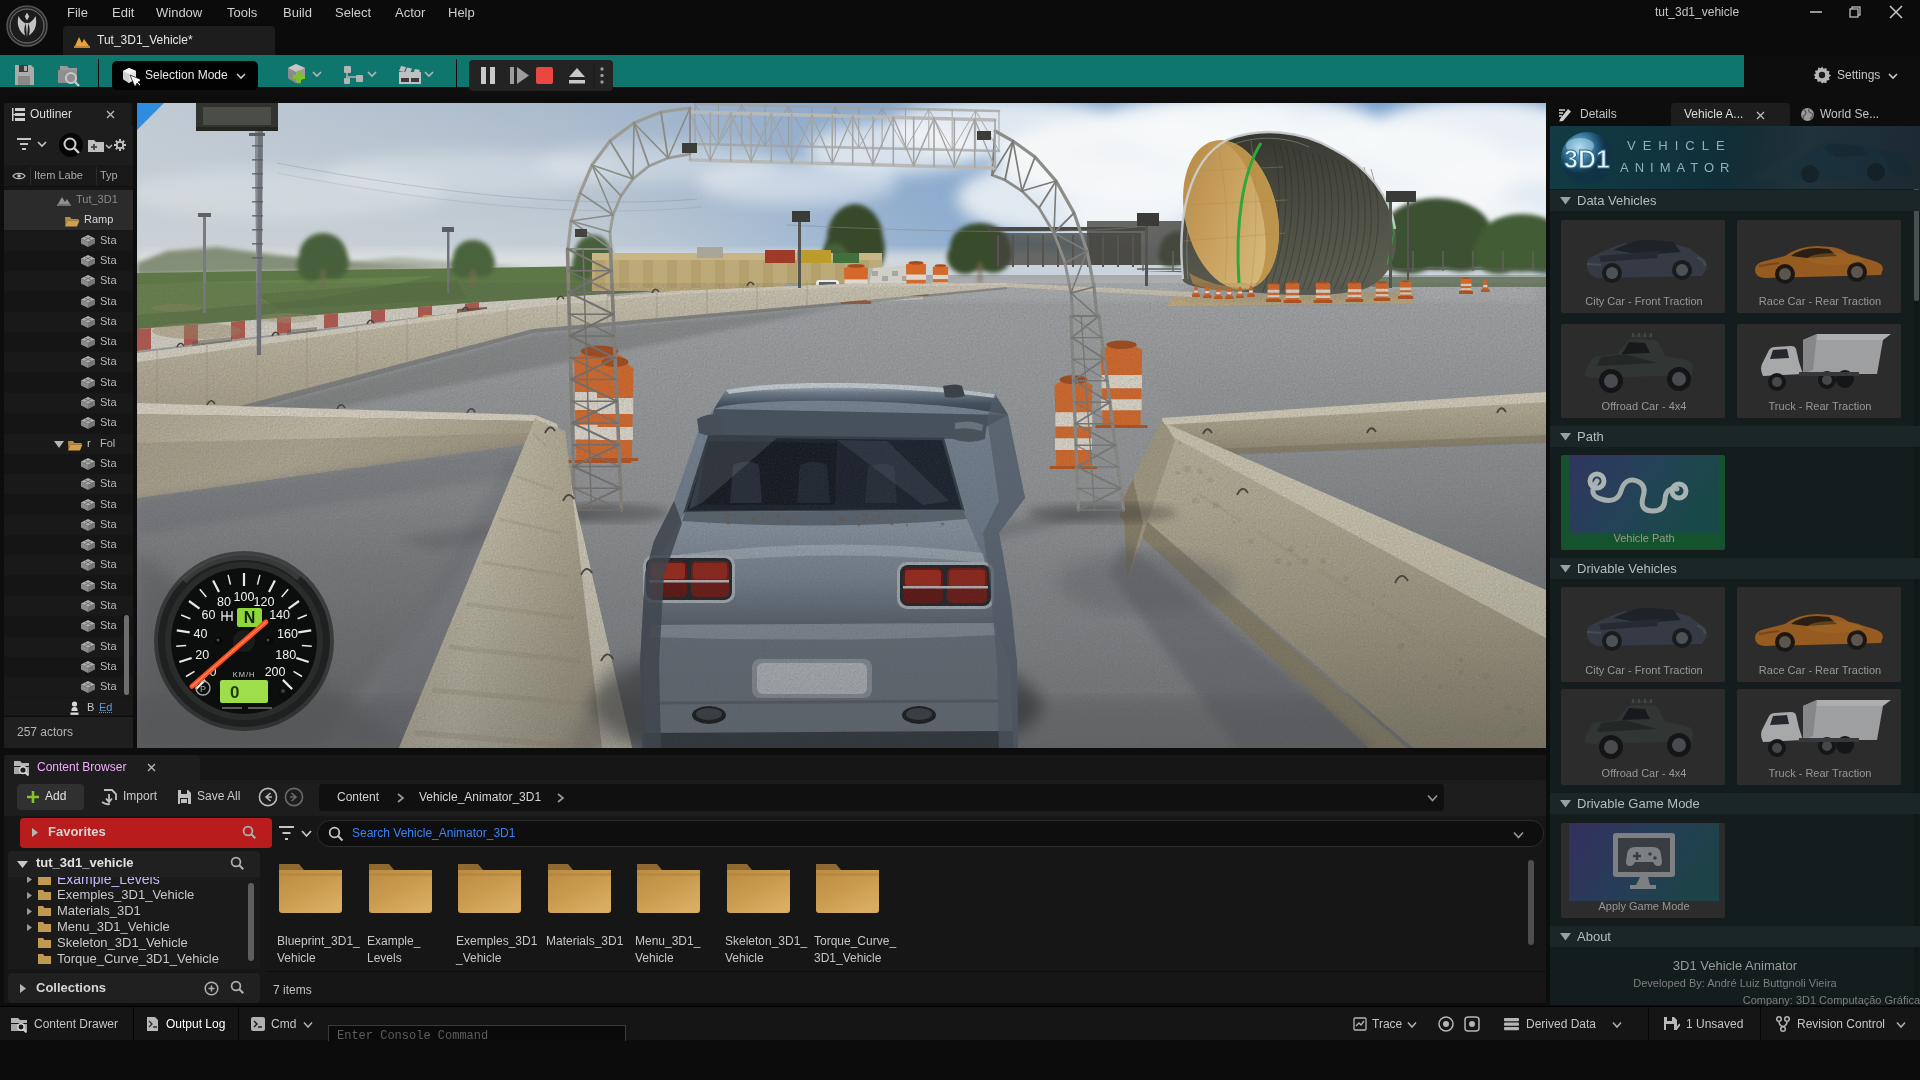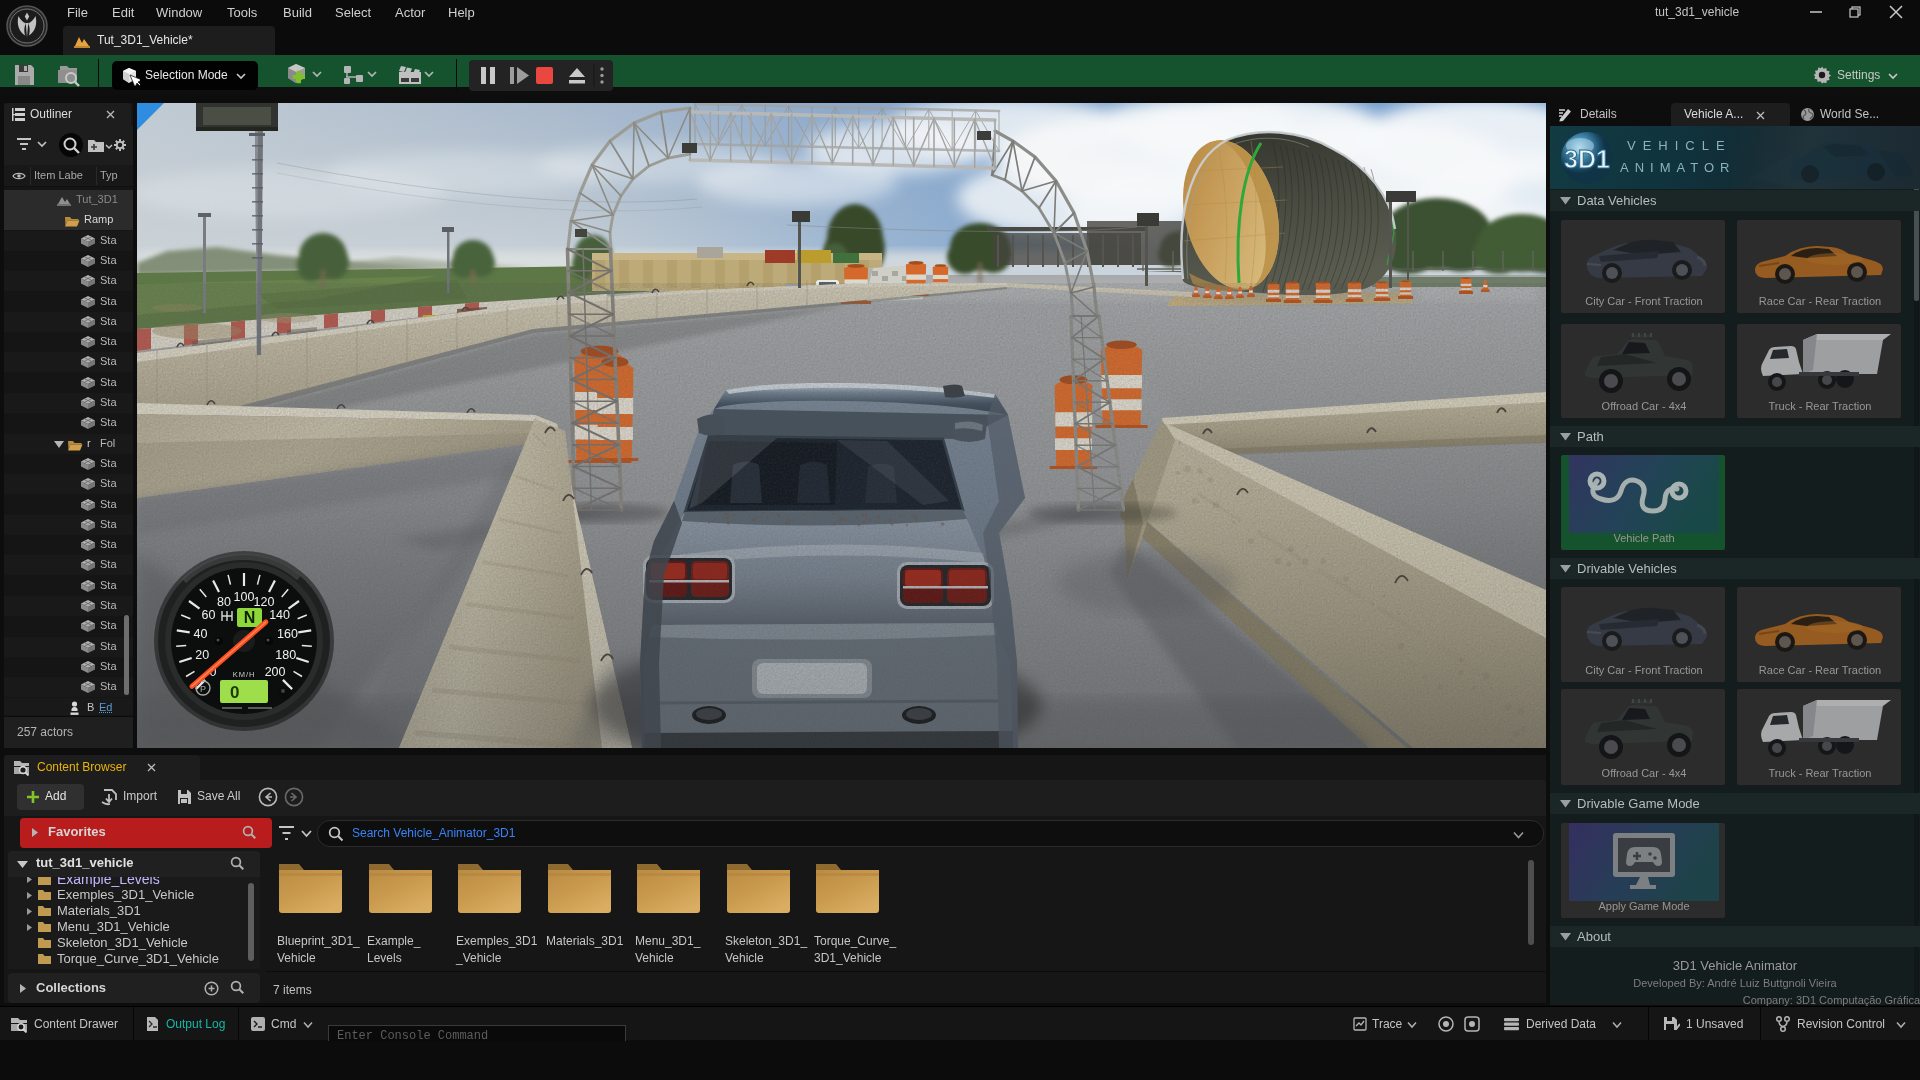--- a/index.html
+++ b/index.html
@@ -3,21 +3,21 @@
 <meta charset="utf-8">
 <style>
 * { margin:0; padding:0; box-sizing:border-box; }
 html,body { width:1920px; height:1080px; background:#0d0d0d; font-family:"Liberation Sans",sans-serif; overflow:hidden; }
 .abs { position:absolute; }
 
 #titlebar { left:0; top:0; width:1920px; height:24px; background:#0b0b0b; }
 .menuitem { position:absolute; top:5px; color:#cfcfcf; font-size:13px; }
 #tabstrip { left:0; top:24px; width:1920px; height:31px; background:#0b0b0b; }
 #lvltab { position:absolute; left:63px; top:2px; width:212px; height:29px; background:#1d1d1d; border-radius:4px 4px 0 0; }
-#toolbar { left:0; top:55px; width:1920px; height:40px; background:#14532d; border-bottom:8px solid #0e0e0e; }
+#toolbar { left:0; top:55px; width:1744px; height:40px; background:#0f766e; border-bottom:8px solid #0e0e0e; }
 
 #outliner { left:4px; top:103px; width:129px; height:645px; background:#151515; }
 #vp { left:137px; top:103px; width:1409px; height:645px; background:#888; }
 #rightpanel { left:1550px; top:103px; width:370px; height:902px; background:#141d1d; }
 #cb { left:4px; top:755px; width:1542px; height:248px; background:#161616; }
 #statusbar { left:0; top:1006px; width:1920px; height:34px; background:#151515; border-top:1px solid #000;text-align:center; }
 #bottomstrip { left:0; top:1041px; width:1920px; height:39px; background:#0c0c0c; }
 .sep { position:absolute; width:1px; background:#0a0a0a; }
 </style>
 </head>
@@ -1597,21 +1597,21 @@
 <div class="abs" style="left:0;top:891px;width:370px;text-align:right;color:#7e7e7e;font-size:11px">Company: 3D1 Computação Gráfica</div>
 </div>
 <div class="abs" id="cb">
 <div class="abs" style="left:0;top:0;width:196px;height:25px;background:#1d1d1d;border-radius:4px 4px 0 0">
 <svg class="abs" style="left:9px;top:4px" width="17" height="17" viewBox="0 0 17 17">
         <path d="M1 2 h6 l2 2 h7 v3 H1z" fill="#b5b5b5"></path>
         <path d="M1 8 h15 v7 H1z" fill="#a8a8a8"></path>
         <circle cx="10" cy="11" r="3.4" fill="#1d1d1d" stroke="#d5d5d5" stroke-width="1.6"></circle>
         <path d="M12.5 13.5l3 3" stroke="#d5d5d5" stroke-width="2"></path>
       </svg>
-<span class="abs" style="left:33px;top:5px;color:#eab308;font-size:12px">Content Browser</span>
+<span class="abs" style="left:33px;top:5px;color:#f0abfc;font-size:12px">Content Browser</span>
 <svg class="abs" style="left:143px;top:8px" width="9" height="9" viewBox="0 0 9 9">
         <path d="M1 1l7 7M8 1L1 8" stroke="#bbb" stroke-width="1.3"></path>
       </svg>
     </div>
 <div class="abs" style="left:0;top:25px;width:1542px;height:36px;background:#1d1d1d;border-radius:0 4px 0 0">
 <div class="abs" style="left:13px;top:4px;width:67px;height:26px;background:#303030;border-radius:4px">
 <svg class="abs" style="left:9px;top:6px" width="14" height="14" viewBox="0 0 14 14">
           <path d="M7 1v12M1 7h12" stroke="#84c325" stroke-width="2.6"></path>
         </svg>
 <span class="abs" style="left:28px;top:5px;color:#e2e2e2;font-size:12px">Add</span>
@@ -1628,20 +1628,33 @@
         <rect x="4" y="9" width="8" height="6" fill="#1d1d1d"></rect>
         <rect x="5" y="10" width="6" height="4" fill="#c0c0c0"></rect>
       </svg>
 <span class="abs" style="left:193px;top:9px;color:#cacaca;font-size:12px">Save All</span>
 <svg class="abs" style="left:254px;top:7px" width="52" height="21" viewBox="0 0 52 21">
         <circle cx="10" cy="10" r="8.6" fill="none" stroke="#b9b9b9" stroke-width="1.6"></circle>
         <path d="M12.5 6 L8 10 l4.5 4 M8 10 h6" stroke="#b9b9b9" stroke-width="1.6" fill="none"></path>
         <circle cx="36" cy="10" r="8.6" fill="none" stroke="#6a6a6a" stroke-width="1.6"></circle>
         <path d="M33.5 6 L38 10 l-4.5 4 M32 10 h6" stroke="#6a6a6a" stroke-width="1.6" fill="none"></path>
       </svg>
+<div class="abs" style="left:315px;top:4px;width:1125px;height:27px;background:#101010;border-radius:4px">
+<span class="abs" style="left:18px;top:6px;color:#d5d5d5;font-size:12px">Content</span>
+<svg class="abs" style="left:78px;top:9px" width="8" height="10" viewBox="0 0 8 10">
+          <path d="M1 1l5 4-5 4" stroke="#999" stroke-width="1.7" fill="none"></path>
+        </svg>
+<span class="abs" style="left:100px;top:6px;color:#d5d5d5;font-size:12px">Vehicle_Animator_3D1</span>
+<svg class="abs" style="left:238px;top:9px" width="8" height="10" viewBox="0 0 8 10">
+          <path d="M1 1l5 4-5 4" stroke="#999" stroke-width="1.7" fill="none"></path>
+        </svg>
+<svg class="abs" style="left:1108px;top:10px" width="11" height="8" viewBox="0 0 11 8">
+          <path d="M1 1.5l4.5 5 4.5-5" stroke="#999" stroke-width="1.6" fill="none"></path>
+        </svg>
+</div>
     </div>
 <div class="abs" style="left:4px;top:63px;width:252px;height:246px">
       <div class="abs" style="left:12px;top:0;width:252px;height:30px;background:#b91c1c;border-radius:4px">
         <svg class="abs" style="left:11px;top:9px" width="8" height="11" viewBox="0 0 8 11">
           <path d="M1 1 L7 5.5 L1 10z" fill="#b5b5b5"></path>
         </svg>
         <span class="abs" style="left:28px;top:6px;color:#d5d5d5;font-size:13px;font-weight:bold">Favorites</span>
         <div class="abs" style="left:222px;top:7px"><svg width="15" height="15" viewBox="0 0 15 15">
             <circle cx="6" cy="6" r="4.4" fill="none" stroke="#b0b0b0" stroke-width="1.7"></circle>
             <path d="M9.3 9.3l4 4" stroke="#b0b0b0" stroke-width="2"></path>
@@ -1850,21 +1863,21 @@
       <path d="M1 9 h16 v7 H1z" fill="#a8a8a8"></path>
       <circle cx="11" cy="12" r="3.2" fill="#151515" stroke="#d5d5d5" stroke-width="1.5"></circle>
       <path d="M13.5 14.5l3 3" stroke="#d5d5d5" stroke-width="1.8"></path>
     </svg>
 <span class="abs" style="left:34px;top:10px;color:#c4c4c4;font-size:12px">Content Drawer</span>
 <div class="sep" style="left:133px;top:0;height:34px;background:#060606"></div>
 <svg class="abs" style="left:145px;top:9px" width="15" height="16" viewBox="0 0 15 16">
       <path d="M2 1 h8 l3 3 v11 H2z" fill="#b8b8b8"></path>
       <path d="M4 5l3 3-3 3M8 11h4" stroke="#2a2a2a" stroke-width="1.3" fill="none"></path>
     </svg>
-<span class="abs" style="left:166px;top:10px;color:#14b8a6;font-size:12px">Output Log</span>
+<span class="abs" style="left:166px;top:10px;color:#ffffff;font-size:12px">Output Log</span>
 <div class="sep" style="left:238px;top:0;height:34px;background:#060606"></div>
 <svg class="abs" style="left:250px;top:9px" width="16" height="16" viewBox="0 0 16 16">
       <rect x="1" y="1" width="14" height="14" rx="2" fill="#b0b0b0"></rect>
       <path d="M4 5l3 3-3 3M8 11h4" stroke="#1a1a1a" stroke-width="1.4" fill="none"></path>
     </svg>
 <span class="abs" style="left:271px;top:10px;color:#c4c4c4;font-size:12px">Cmd</span>
 <svg class="abs" style="left:303px;top:14px" width="10" height="8" viewBox="0 0 10 8">
       <path d="M1 1.5l4 4.5 4-4.5" stroke="#b0b0b0" stroke-width="1.5" fill="none"></path>
     </svg>
 <div class="abs" style="left:328px;top:18px;width:298px;height:21px;background:#0a0a0a;border:1px solid #3a3a3a">

